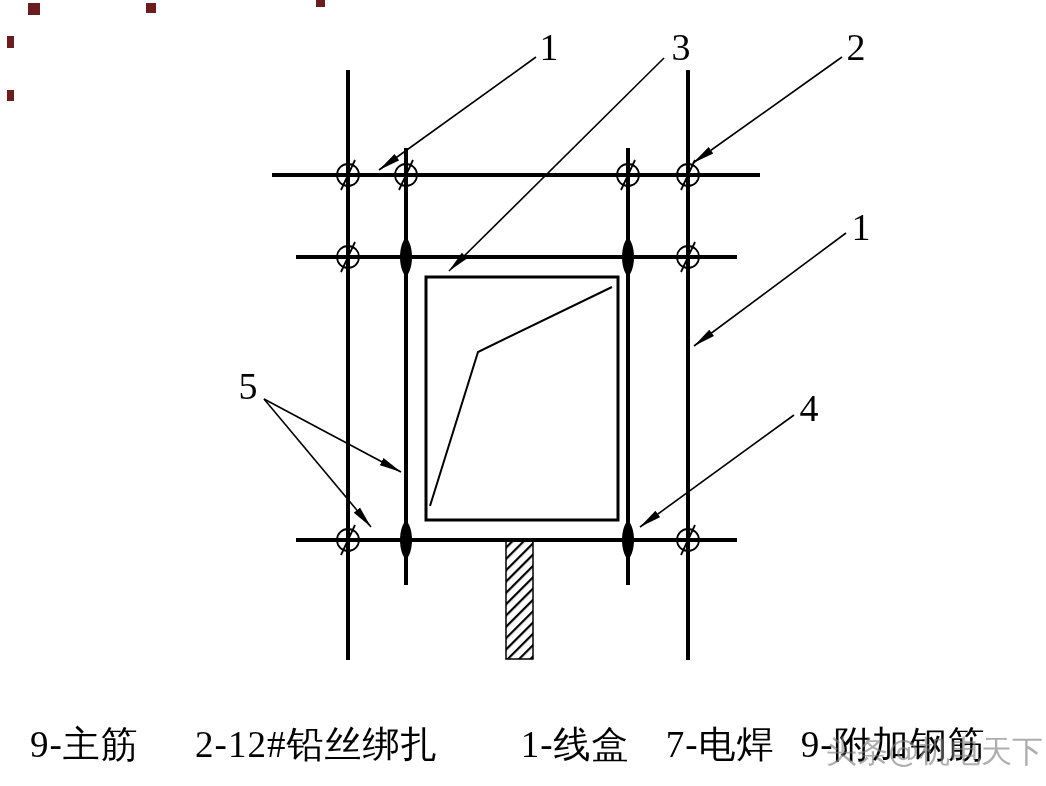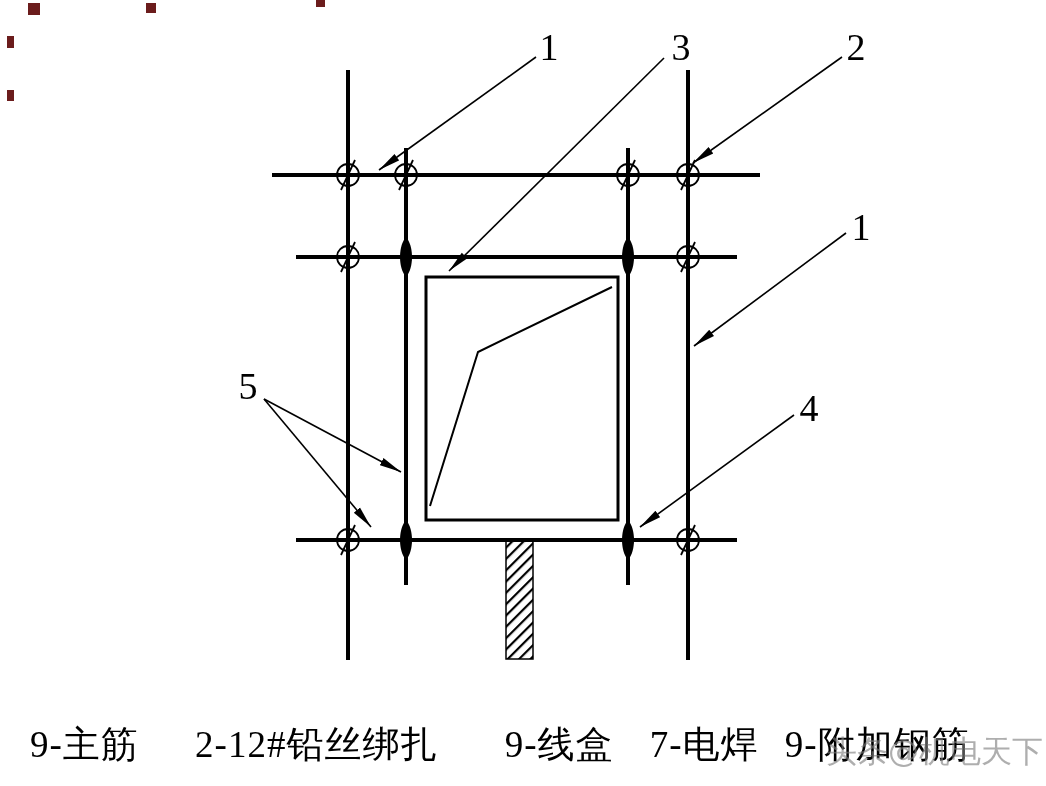--- a/index.html
+++ b/index.html
@@ -20,21 +20,21 @@
     position:absolute;
     left:30px;
     top:720px;
     white-space:nowrap;
     font-size:37px;
     color:#000000;
     letter-spacing:1px;
   }
   .legend .li{display:inline-block;}
   .gap-a{margin-right:46px;}
-  .gap-b{margin-right:56px;}
+  .gap-b{margin-right:72px;}
   .gap-c{margin-right:26px;}
   .gap-d{margin-right:16px;}
   .watermark{
     position:absolute;
     left:826px;
     top:731px;
     font-size:31px;
     font-family:"DejaVu Sans", sans-serif;
     color:rgba(125,125,125,0.62);
     white-space:nowrap;
@@ -134,21 +134,21 @@
       <text class="callout-text" x="856" y="60">2</text>
       <text class="callout-text" x="861" y="240">1</text>
       <text class="callout-text" x="809" y="421">4</text>
       <text class="callout-text" x="248" y="399">5</text>
     </g>
   </svg>
 
   <div class="legend">
     <span class="li gap-a">9-主筋</span>
     <span class="li gap-b">2-12#铅丝绑扎</span>
-    <span class="li gap-c">9-线盒</span>
+    <span class="li gap-c">1-线盒</span>
     <span class="li gap-d">7-电焊</span>
     <span class="li">9-附加钢筋</span>
   </div>
 
   <div class="watermark">头条@机电天下</div>
 
   <div class="artifact" style="left:28px;top:3px;width:12px;height:12px;"></div>
   <div class="artifact" style="left:146px;top:3px;width:10px;height:10px;"></div>
   <div class="artifact" style="left:316px;top:0px;width:9px;height:7px;"></div>
   <div class="artifact" style="left:7px;top:36px;width:7px;height:12px;"></div>

